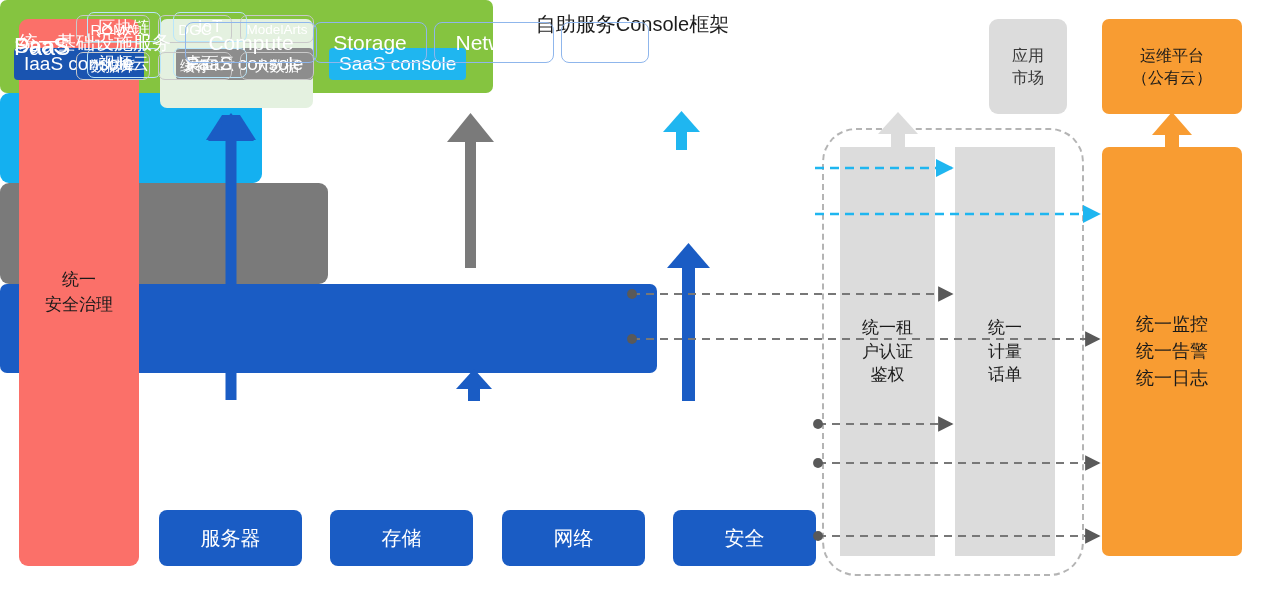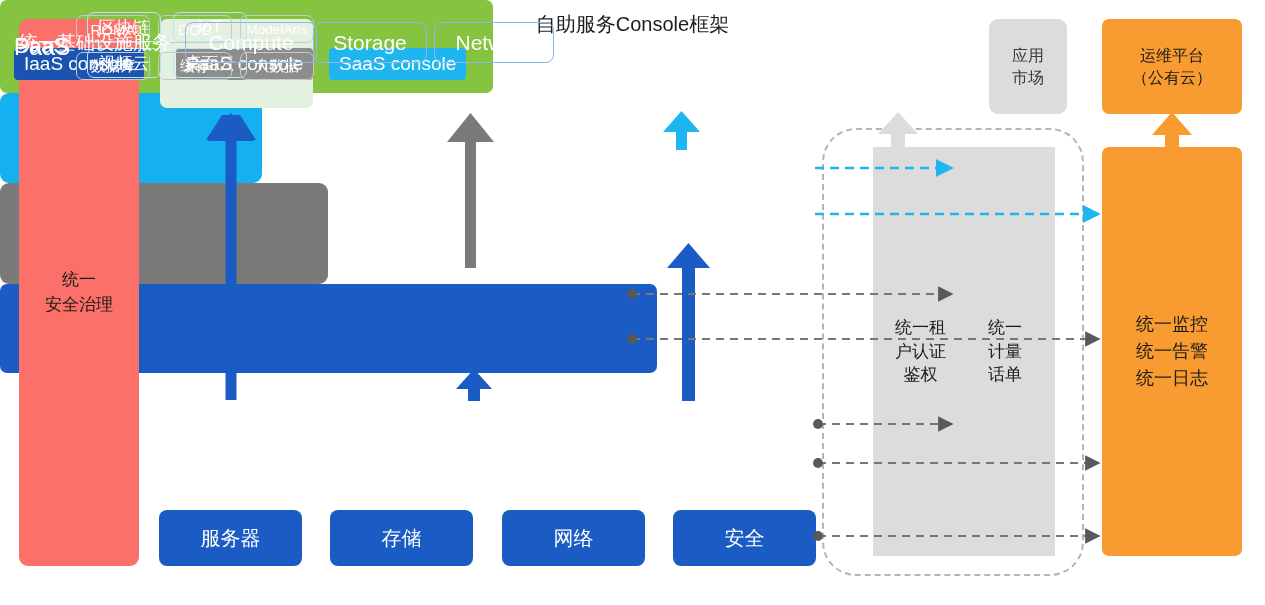--- a/index.html
+++ b/index.html
@@ -144,21 +144,21 @@
   
   #shared-services-container {
     position:absolute; left:822px; top:128px; width:262px; height:448px;
     border:2.2px dashed #b4b4b4; border-radius:34px;
   }
   .shared-column {
     position:absolute; background:#dcdcdc;
     display:flex; align-items:center; justify-content:center;
     text-align:center; color:#1a1a1a; font-size:17px; line-height:1.4;
   }
-  #shared-auth     { left:840px; top:147px; width:95px; height:409px;margin-left:33px; }
+  #shared-auth     { left:840px; top:147px; width:95px; height:409px; }
   #shared-metering { left:955px; top:147px; width:100px; height:409px; }
 
   
   #ops-column {
     position:absolute; left:1102px; top:147px; width:140px; height:409px;
     background:#f89c32; border-radius:7px;
     display:flex; align-items:center; justify-content:center;
     color:#1a1a1a; font-size:18px; line-height:1.5; text-align:center;
   }
 
@@ -250,20 +250,23 @@
   <div id="iaas-bar">
     <div class="layer-label">统一基础设施服务</div>
     <div class="iaas-chip" id="iaas-chip-compute">
       <span>Compute</span>
     </div>
     <div class="iaas-chip" id="iaas-chip-storage">
       <span>Storage</span>
     </div>
     <div class="iaas-chip" id="iaas-chip-network">
       <span>Network</span>
+    </div>
+    <div class="iaas-chip" id="iaas-chip-cce">
+      <span>CCE</span>
     </div>
   </div>
 
   <div class="resource-box" id="resource-server">
     <span>服务器</span>
   </div>
   <div class="resource-box" id="resource-storage">
     <span>存储</span>
   </div>
   <div class="resource-box" id="resource-network">

